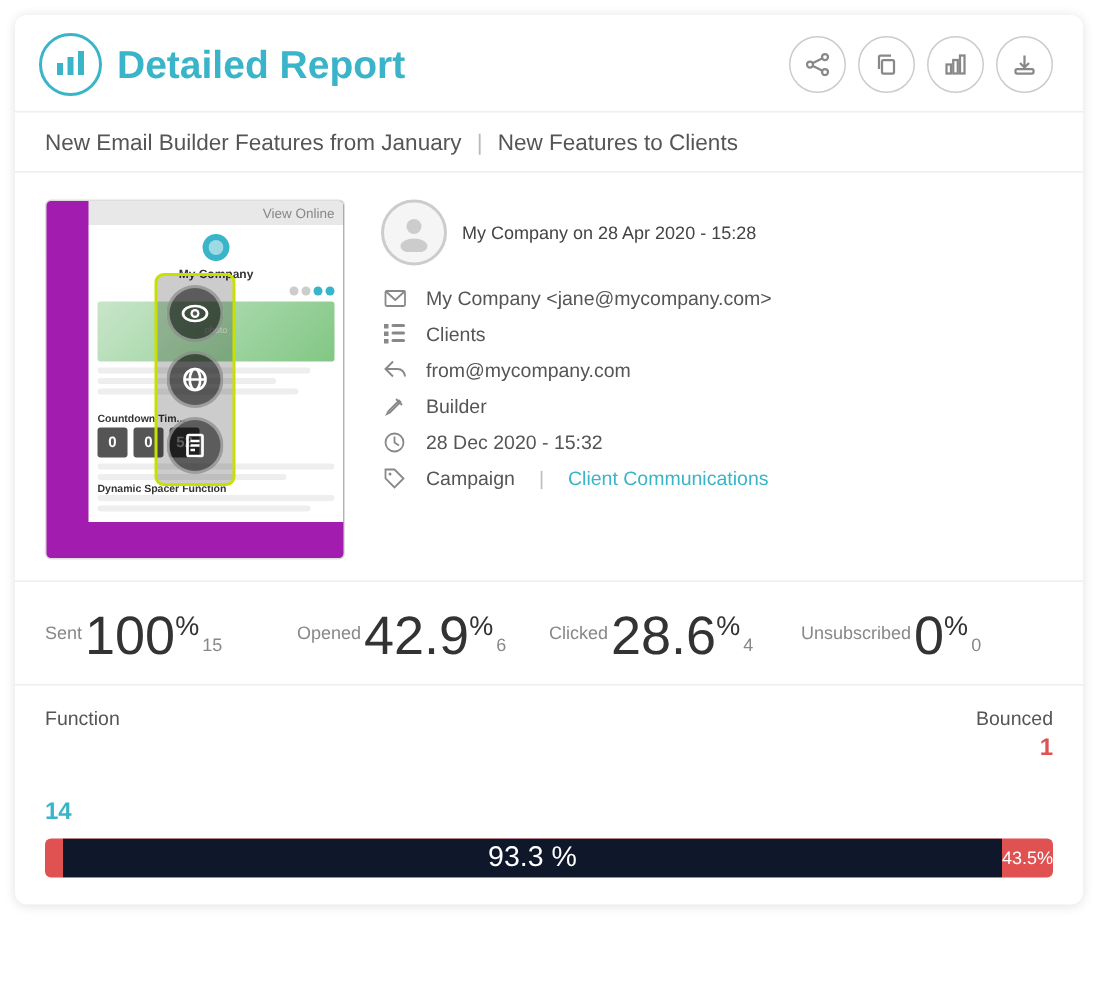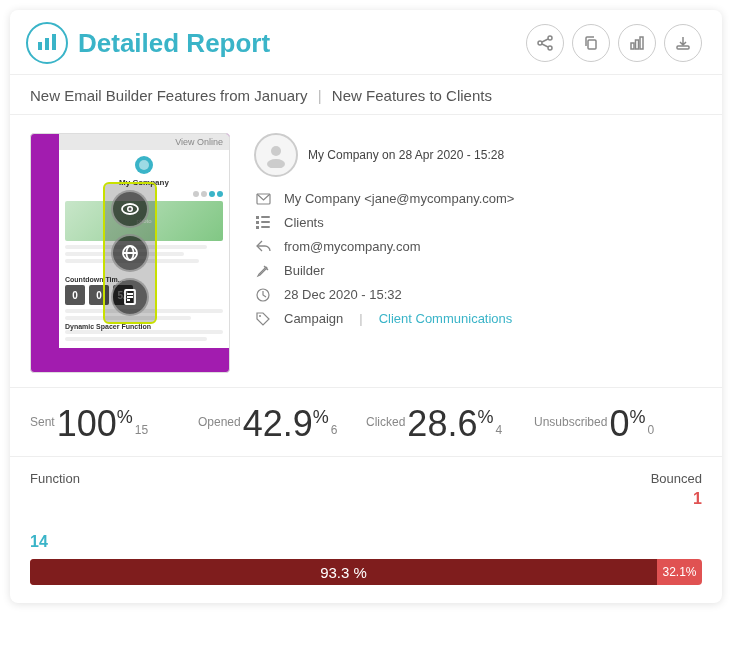--- a/index.html
+++ b/index.html
@@ -317,27 +317,28 @@
       width: 100%;
       height: 26px;
       border-radius: 4px;
       overflow: hidden;
       background: #e05252;
       display: flex;
       position: relative;
     }
     .progress-bar-fill {
       height: 100%;
-      background: #7f1d1d;
+      background: #0f172a;
       display: flex;
       align-items: center;
       justify-content: center;
       color: #fff;
-      font-size: 15px;
+      font-size: 19px;
       font-weight: 500;
+      margin-left: 12px;
     }
     .progress-bar-rest {
       flex: 1;
       display: flex;
       align-items: center;
       justify-content: center;
       color: #fff;
       font-size: 12px;
       font-weight: 500;
     }
@@ -580,18 +581,18 @@
     </div>
     <div class="delivery-counts">
       <span class="delivery-count-delivered">14</span>
       <span class="delivery-count-bounced">1</span>
     </div>
     <div class="progress-bar-container">
       <div class="progress-bar-fill" style="width: 93.3%">
         <span>93.3 %</span>
       </div>
       <div class="progress-bar-rest">
-        <span>32.1%</span>
+        <span>43.5%</span>
       </div>
     </div>
   </div>
 
 </div>
 
 </body></html>

